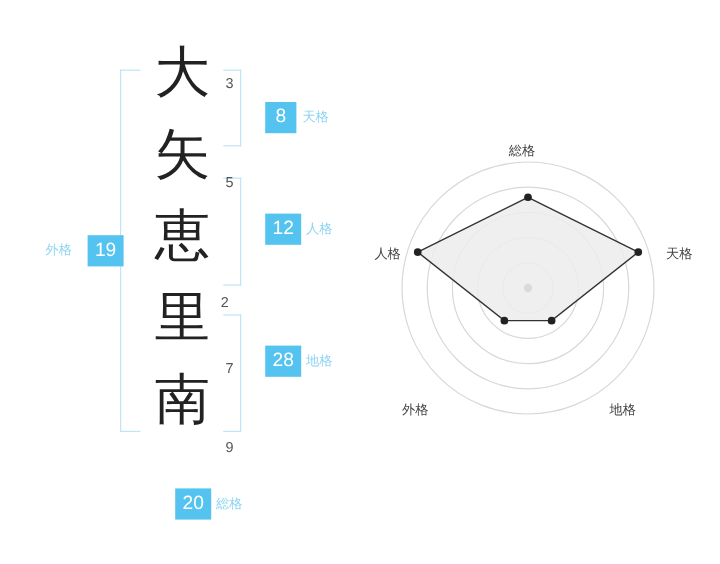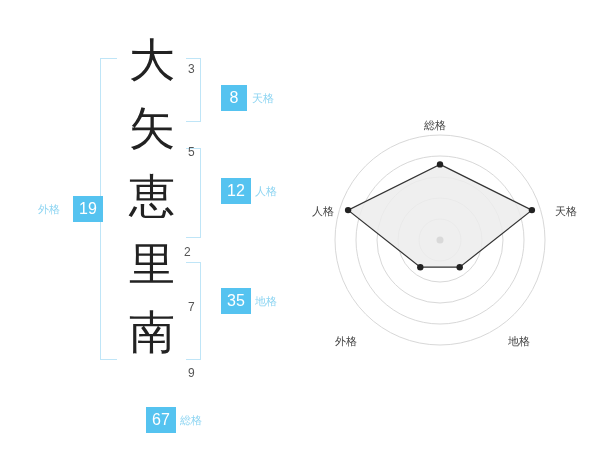--- a/index.html
+++ b/index.html
@@ -131,27 +131,27 @@
     <div class="stroke-num" style="left:184px; top:245px;">2</div>
     <div class="stroke-num" style="left:188px; top:300px;">7</div>
     <div class="stroke-num" style="left:188px; top:366px;">9</div>
 
     <div class="chip" style="left:221px; top:85px;">8</div>
     <div class="chip-label" style="left:252px; top:85px;">天格</div>
 
     <div class="chip" style="left:221px; top:178px; min-width:30px;">12</div>
     <div class="chip-label" style="left:255px; top:178px;">人格</div>
 
-    <div class="chip" style="left:221px; top:288px; min-width:30px;">35</div>
+    <div class="chip" style="left:221px; top:288px; min-width:30px;">28</div>
     <div class="chip-label" style="left:255px; top:288px;">地格</div>
 
     <div class="chip-label" style="left:38px; top:196px;">外格</div>
     <div class="chip" style="left:73px; top:196px; min-width:30px;">19</div>
 
-    <div class="chip" style="left:146px; top:407px; min-width:30px;">67</div>
+    <div class="chip" style="left:146px; top:407px; min-width:30px;">20</div>
     <div class="chip-label" style="left:180px; top:407px;">総格</div>
   </div>
 
   <div class="chart-panel">
     <svg id="radar" width="300" height="470" viewBox="0 0 300 470">
         <circle cx="140" cy="240" r="105" fill="none" stroke="#d8d8d8" stroke-width="1"></circle>
         <circle cx="140" cy="240" r="84" fill="none" stroke="#d8d8d8" stroke-width="1"></circle>
         <circle cx="140" cy="240" r="63" fill="none" stroke="#d8d8d8" stroke-width="1"></circle>
         <circle cx="140" cy="240" r="42" fill="none" stroke="#d8d8d8" stroke-width="1"></circle>
         <circle cx="140" cy="240" r="21" fill="none" stroke="#d8d8d8" stroke-width="1"></circle>

